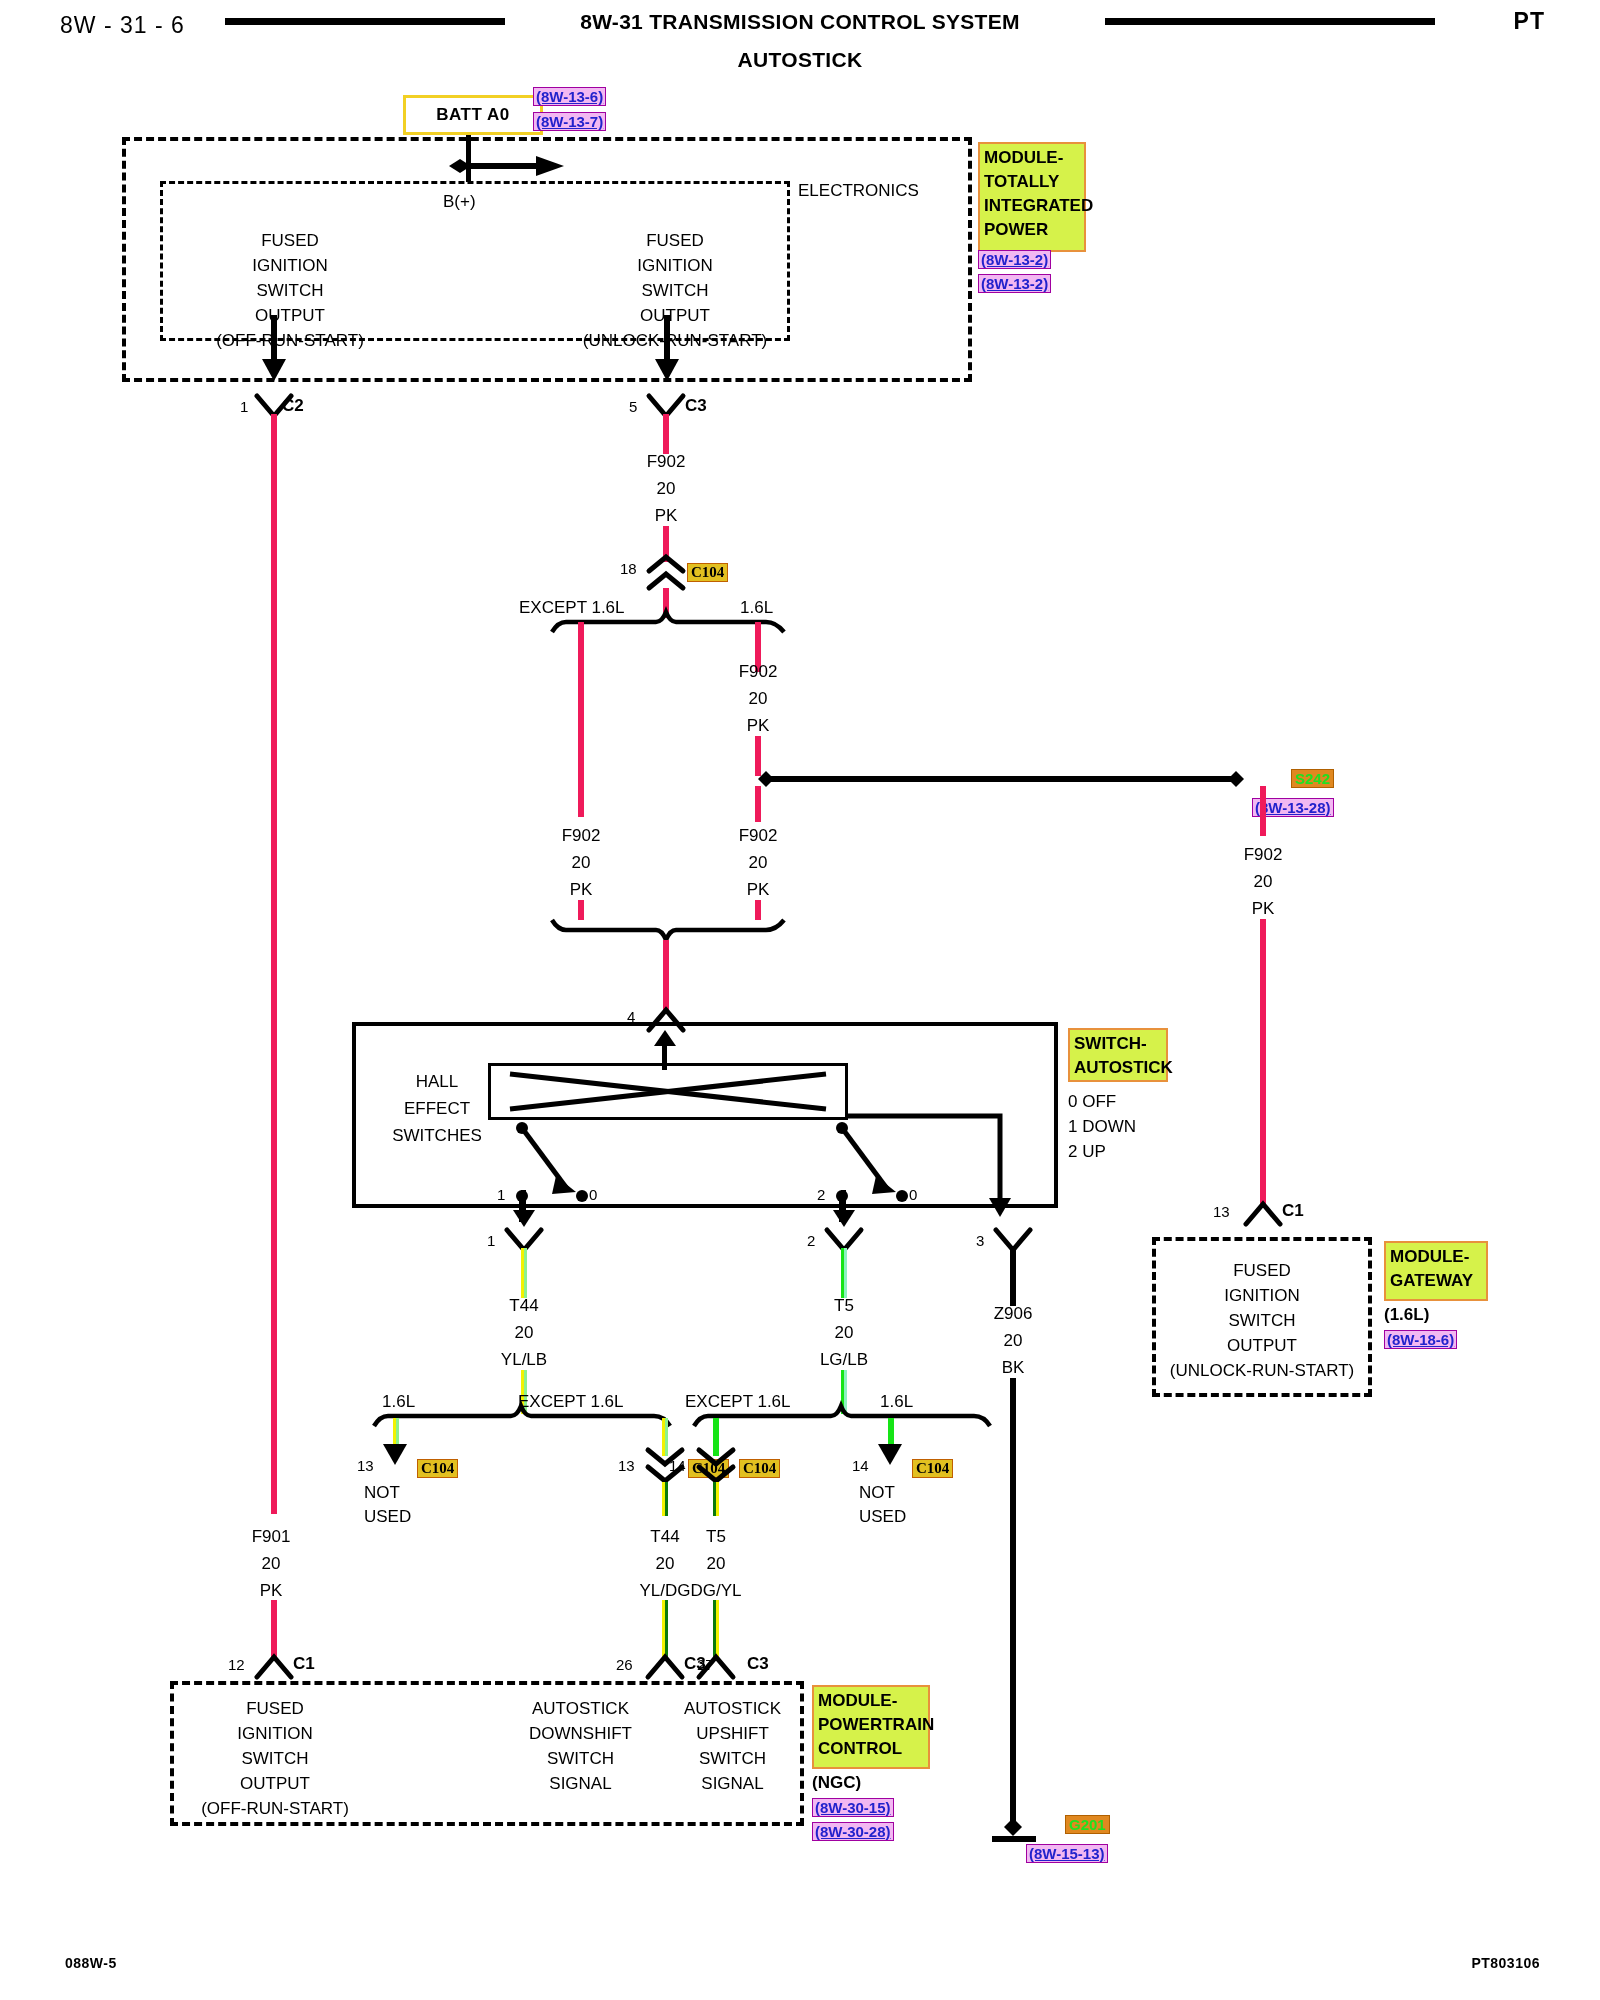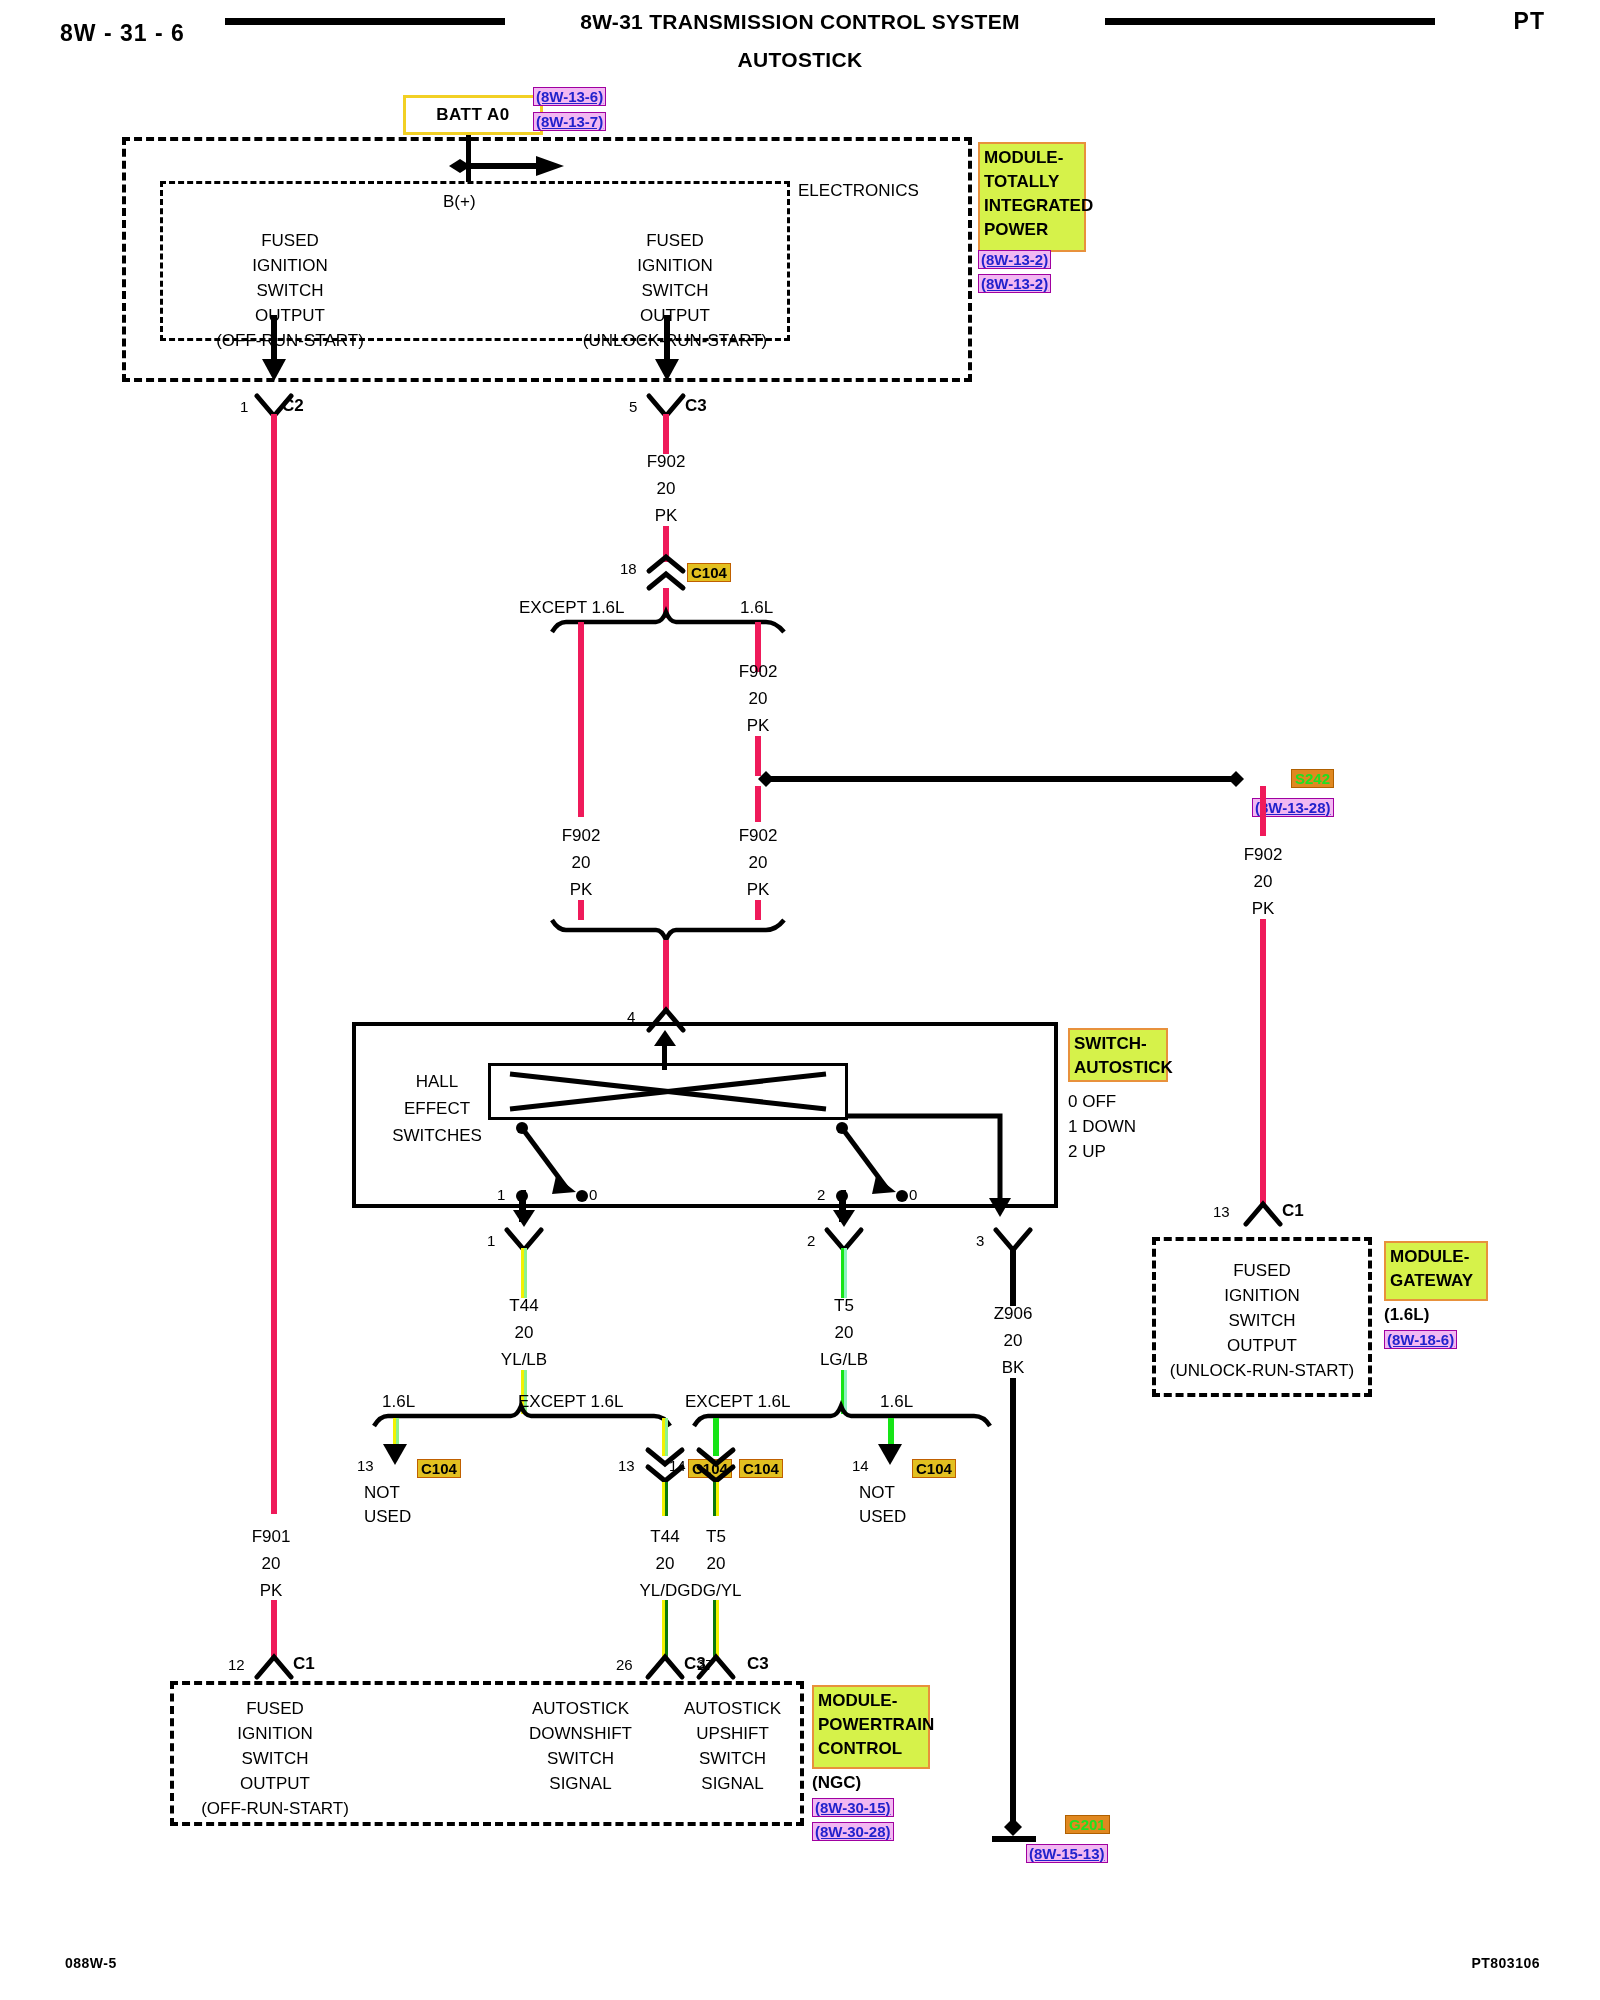--- a/index.html
+++ b/index.html
@@ -2,21 +2,21 @@
 <html><head>
 <meta charset="utf-8">
 <style>
   html, body { margin:0; padding:0; background:#fff; }
   body { width:1600px; height:2000px; position:relative;
          font-family:"Liberation Sans", sans-serif; color:#000; }
 
   .abs { position:absolute; }
 
   
-  #hdr-left   { left:60px;  top:20px;  font-size:23px; font-weight:bold; letter-spacing:1px; }
+  #hdr-left   { left:60px;  top:12px;  font-size:23px; font-weight:normal; letter-spacing:1px; }
   #hdr-right  { right:55px; top:8px;  font-size:23px; font-weight:bold; letter-spacing:1px; }
   #hdr-title  { left:0; right:0; top:10px; font-size:21px; font-weight:bold; text-align:center; letter-spacing:.3px;}
   #hdr-sub    { left:0; right:0; top:48px; font-size:21px; font-weight:bold; text-align:center; letter-spacing:.3px;}
   .rule { position:absolute; height:7px; background:#000; top:18px; }
   #rule-l { left:225px; width:280px; }
   #rule-r { left:1105px; width:330px; }
 
   
   #ft-left  { left:65px;  top:1955px; font-size:14px; font-weight:bold; letter-spacing:.5px;}
   #ft-right { right:60px; top:1955px; font-size:14px; font-weight:bold; letter-spacing:.5px;}
@@ -39,21 +39,21 @@
 
   
   .dashbox { position:absolute; border:4px dashed #000; box-sizing:border-box; background:transparent; }
   .solidbox{ position:absolute; border:4px solid #000; box-sizing:border-box; }
 
   
   .hl-name { position:absolute; background:#d6f24a; border:2px solid #e8913c;
              font-size:17px; font-weight:bold; line-height:24px; padding:2px 4px;
              box-sizing:border-box; white-space:pre-line; }
   .hl-small{ position:absolute; background:#e2c020; border:1px solid #c06000;
-             font-size:15px; font-weight:bold; padding:0 3px; }
+             font-size:15px; font-weight:bold; padding:0 3px;font-family:Liberation Serif, serif; }
   .hl-grn  { position:absolute; background:#e08820; color:#20e020; border:1px solid #b06000;
              font-size:15px; font-weight:bold; padding:0 3px;margin-left:39px; }
   .ref     { position:absolute; color:#2222cc; background:#f2b8f2; border:1px solid #a000a0;
              font-size:15px; font-weight:bold; padding:0 2px; text-decoration:underline; white-space:nowrap;}
 
   .battbox { position:absolute; border:3px solid #f2d024; background:#fff;
              font-size:17px; font-weight:bold; display:flex; align-items:center;
              justify-content:center; box-sizing:border-box; letter-spacing:.5px;}
 
   

